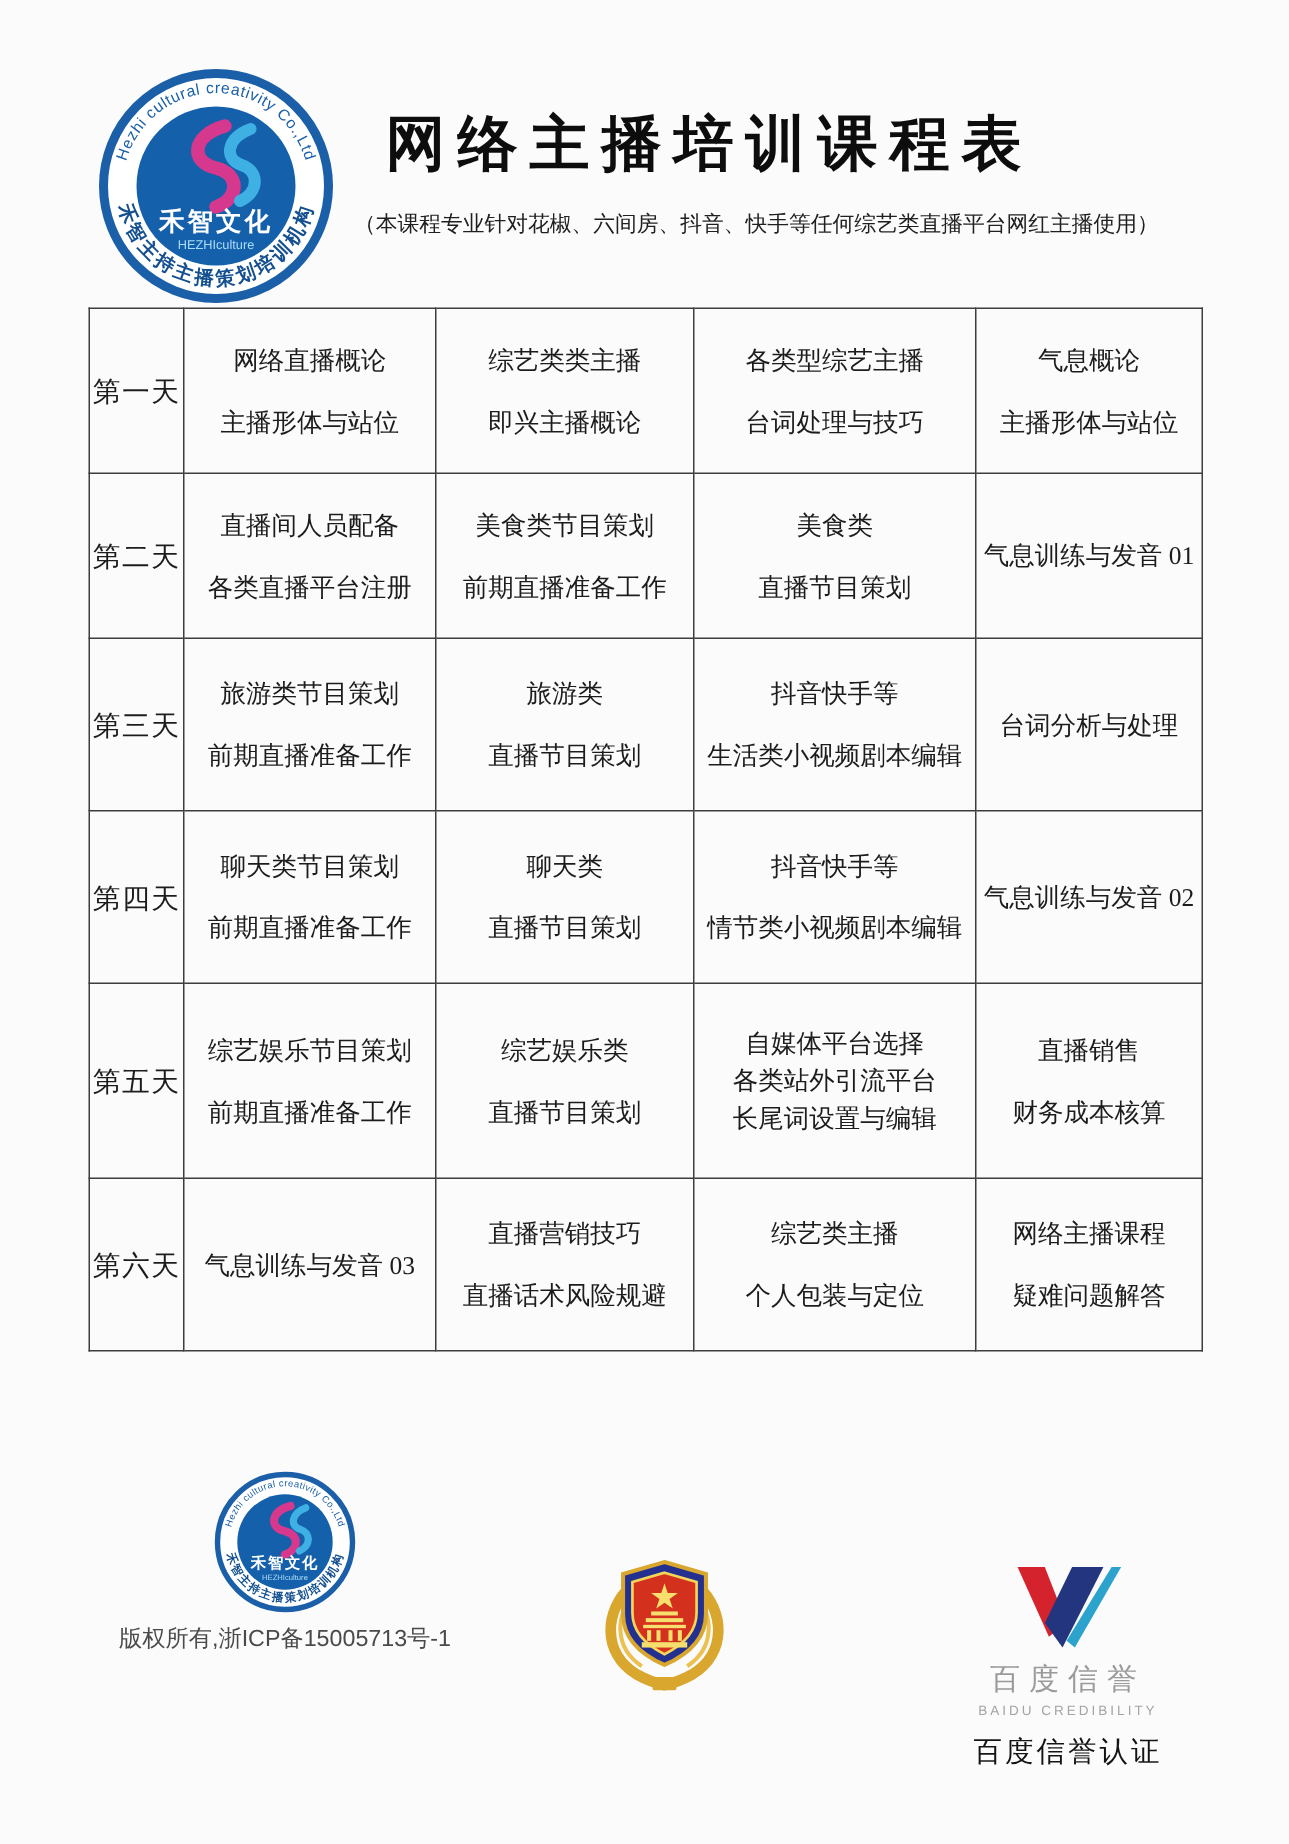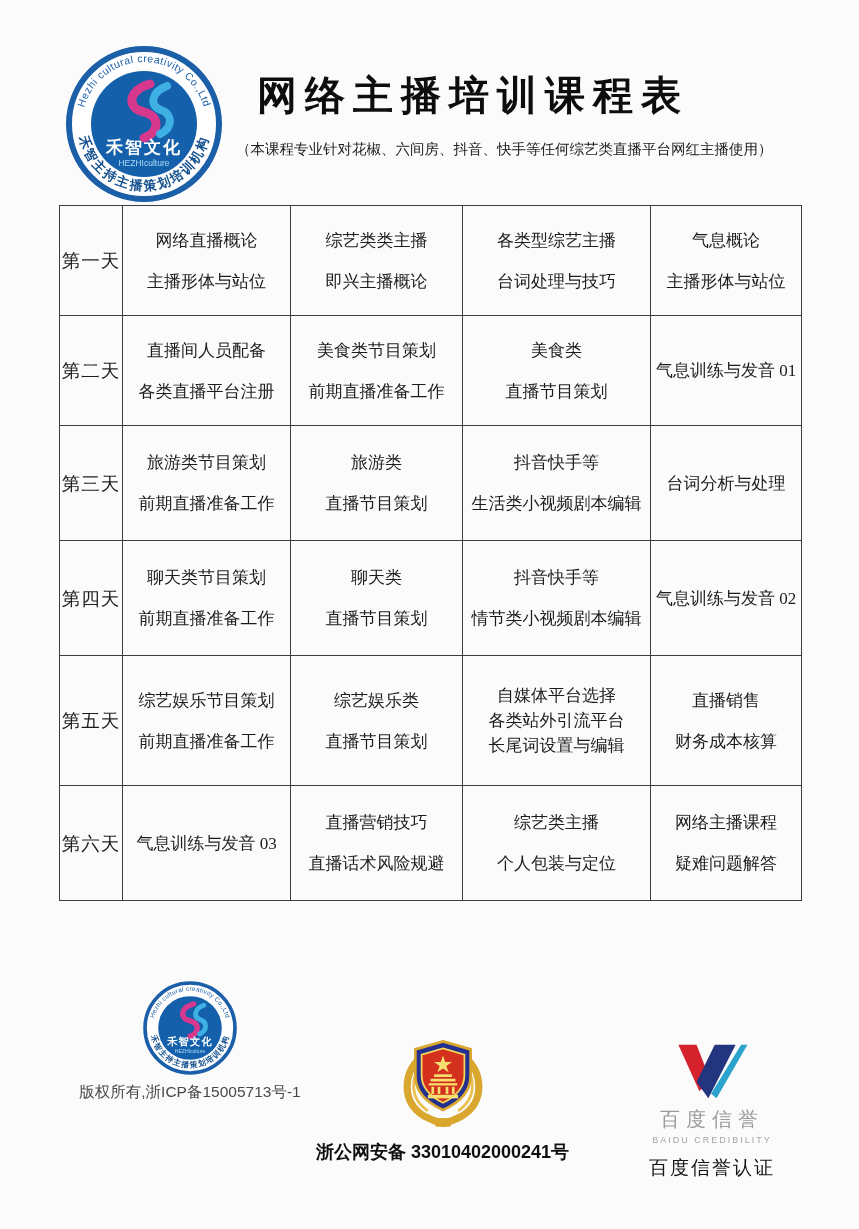--- a/index.html
+++ b/index.html
@@ -312,21 +312,20 @@
     <svg class="footer-logo">
         <use href="#hezhi-logo"></use>
       </svg>
     <div class="copyright-text">版权所有,浙ICP备15005713号-1</div>
   </div>
 
   <div class="footer-block footer-center">
     <svg class="police-logo">
         <use href="#police-badge"></use>
       </svg>
-    <div class="police-text">浙公网安备 33010402000241号</div>
   </div>
 
   <div class="footer-block footer-right">
     <svg class="baidu-logo">
         <use href="#baidu-v"></use>
       </svg>
     <div class="baidu-title">百度信誉</div>
     <div class="baidu-sub">BAIDU CREDIBILITY</div>
     <div class="baidu-cert">百度信誉认证</div>
   </div>

